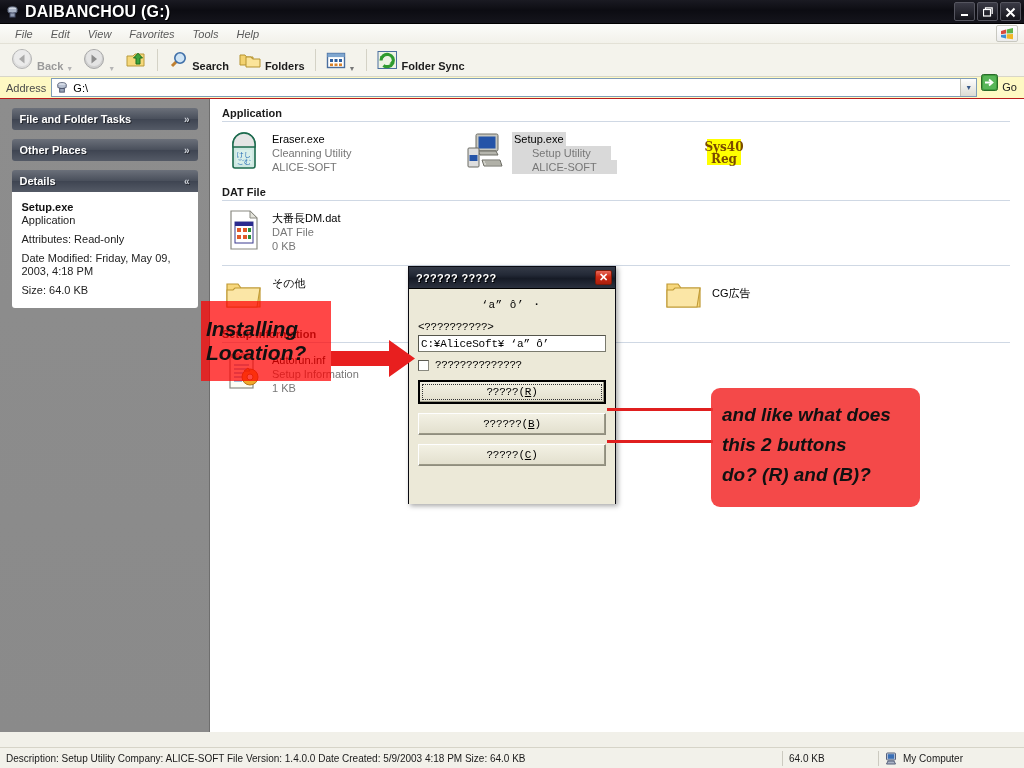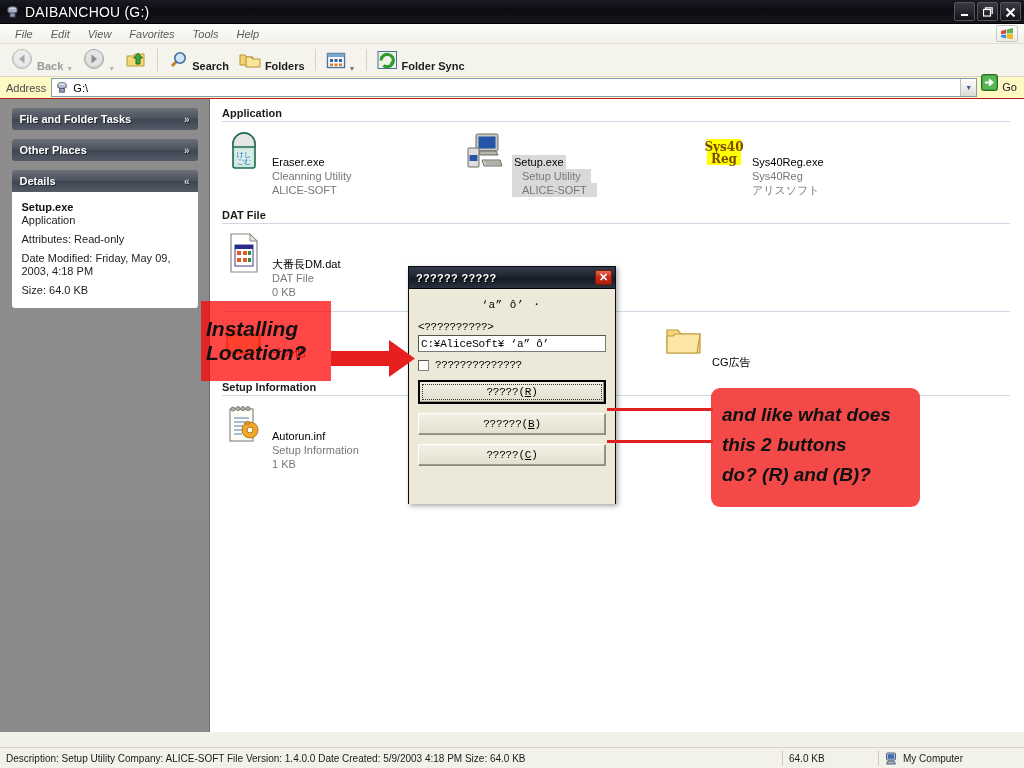--- a/index.html
+++ b/index.html
@@ -16,21 +16,21 @@
 
   
   .titlebar {
     height:24px; width:100%;
     background: linear-gradient(180deg,#1a1a22 0%, #0c0c12 45%, #15151c 100%);
     display:flex; align-items:center; padding-left:5px;
     border-bottom:1px solid #000;
   }
   .titlebar .tb-icon { width:15px; height:15px; margin-right:5px; position:relative; }
   .titlebar .tb-title {
-    color:#fff; font-size:14px; font-weight:normal;
+    color:#fff; font-size:16px; font-weight:bold;
     letter-spacing:.2px; text-shadow:1px 1px 0 #000;
   }
   .tb-buttons { margin-left:auto; display:flex; height:100%; align-items:center; padding-right:3px; }
   .tb-btn {
     width:21px; height:19px; margin-left:2px;
     background: linear-gradient(180deg,#3a3a45,#14141b);
     border:1px solid #55555f; border-radius:2px;
     color:#fff; font-size:11px; line-height:17px; text-align:center;
     cursor:default;
   }
@@ -122,25 +122,25 @@
   .listpane { flex:1; background:#fff; position:relative; padding:8px 0 0 10px; }
   .group-head {
     font-size:11px; font-weight:bold; color:#1b1b1b;
     padding-left:2px; margin-bottom:2px;
   }
   .group-rule { height:1px; background:#cfd8e4; margin:0 14px 0 2px; }
   .group { margin-bottom:6px; position:relative; }
   .items { display:flex; padding:8px 0 6px 0; position:relative; }
   .item { display:flex; width:240px; padding-left:4px; cursor:default; }
   .item .ico { width:40px; height:42px; flex:none; margin-right:8px; position:relative; }
-  .item .meta { padding-top:2px;margin-top:23px; }
+  .item .meta { padding-top:2px; }
   .item .nm { font-size:11px; color:#000; line-height:14px; }
   .item .nm.sel { background:#d9d9d9; padding:0 2px; }
   .item .sub { font-size:11px; color:#777; line-height:14px; }
-  .item .sub.sel { background:#d9d9d9; padding:0 10px; }
+  .item .sub.sel { background:#d9d9d9; padding:0 20px; }
 
   
   .statusbar {
     position:absolute; left:0; bottom:0; width:1024px; height:21px;
     background:#f2f1ea; border-top:1px solid #d6d4c8;
     display:flex; align-items:center; font-size:10px; color:#1a1a1a;
   }
   .sb-cell { height:100%; display:flex; align-items:center; padding:0 6px; }
   .sb-cell.grow { flex:1; }
   .sb-div { width:1px; height:15px; background:#cccac0; }
@@ -463,25 +463,20 @@
             </span>
           </div>
 
           <div class="item">
             <span class="ico">
               <svg width="40" height="42" viewBox="0 0 40 42">
                 <rect x="3" y="9" width="34" height="26" fill="#ffff00"></rect>
                 <text x="20" y="21" font-size="12" font-weight="bold" fill="#7a4a00" text-anchor="middle" font-family="DejaVu Serif">Sys40</text>
                 <text x="20" y="33" font-size="12" font-weight="bold" fill="#7a4a00" text-anchor="middle" font-family="DejaVu Serif">Reg</text>
               </svg>
-            </span>
-            <span class="meta">
-              <span class="nm" style="display:block">Sys40Reg.exe</span>
-              <span class="sub" style="display:block">Sys40Reg</span>
-              <span class="sub" style="display:block">アリスソフト</span>
             </span>
           </div>
         </div>
       </div>
 
       <div class="group">
         <div class="group-head">DAT File</div>
         <div class="group-rule"></div>
         <div class="items">
           <div class="item">

